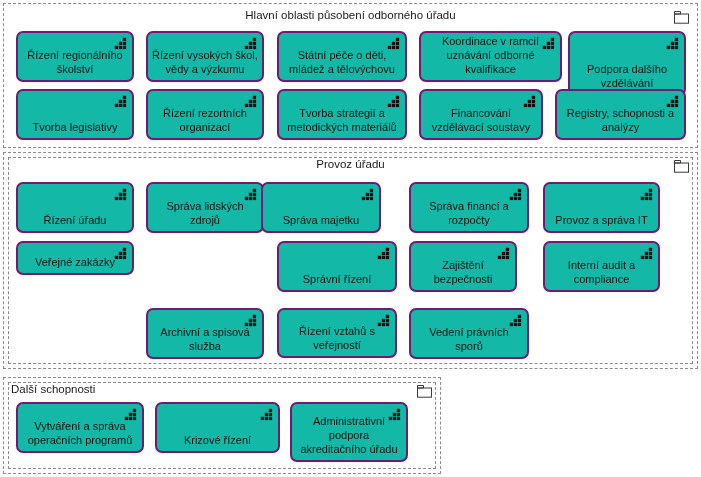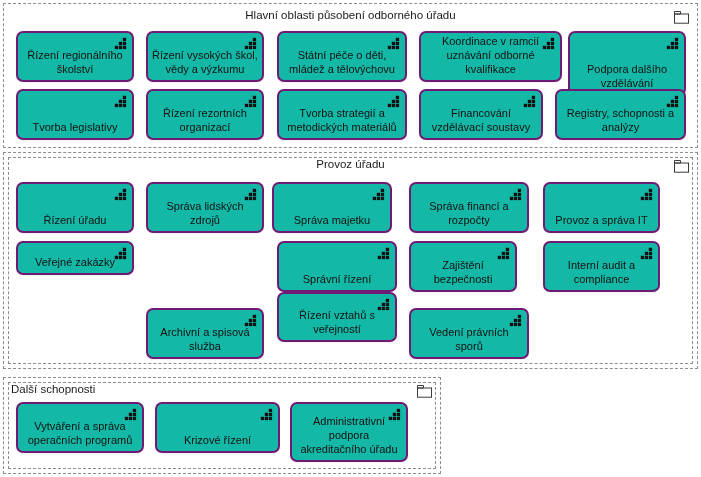--- a/index.html
+++ b/index.html
@@ -229,21 +229,21 @@
       <div class="cap-icon"><svg viewBox="0 0 14 14" width="14" height="14">
           <rect x="0.80" y="8.80" width="3.30" height="3.30" fill="#111111"></rect>
           <rect x="4.80" y="4.80" width="3.30" height="3.30" fill="#111111"></rect>
           <rect x="4.80" y="8.80" width="3.30" height="3.30" fill="#111111"></rect>
           <rect x="8.80" y="0.80" width="3.30" height="3.30" fill="#111111"></rect>
           <rect x="8.80" y="4.80" width="3.30" height="3.30" fill="#111111"></rect>
           <rect x="8.80" y="8.80" width="3.30" height="3.30" fill="#111111"></rect>
         </svg></div>
       <div class="cap-label">Správa lidských zdrojů</div>
     </div>
-    <div class="cap" style="left: 272px; top: 182px; width: 120px; height: 51px;">
+    <div class="cap" style="left: 261px; top: 182px; width: 120px; height: 51px;">
       <div class="cap-icon"><svg viewBox="0 0 14 14" width="14" height="14">
           <rect x="0.80" y="8.80" width="3.30" height="3.30" fill="#111111"></rect>
           <rect x="4.80" y="4.80" width="3.30" height="3.30" fill="#111111"></rect>
           <rect x="4.80" y="8.80" width="3.30" height="3.30" fill="#111111"></rect>
           <rect x="8.80" y="0.80" width="3.30" height="3.30" fill="#111111"></rect>
           <rect x="8.80" y="4.80" width="3.30" height="3.30" fill="#111111"></rect>
           <rect x="8.80" y="8.80" width="3.30" height="3.30" fill="#111111"></rect>
         </svg></div>
       <div class="cap-label">Správa majetku</div>
     </div>
@@ -317,21 +317,21 @@
       <div class="cap-icon"><svg viewBox="0 0 14 14" width="14" height="14">
           <rect x="0.80" y="8.80" width="3.30" height="3.30" fill="#111111"></rect>
           <rect x="4.80" y="4.80" width="3.30" height="3.30" fill="#111111"></rect>
           <rect x="4.80" y="8.80" width="3.30" height="3.30" fill="#111111"></rect>
           <rect x="8.80" y="0.80" width="3.30" height="3.30" fill="#111111"></rect>
           <rect x="8.80" y="4.80" width="3.30" height="3.30" fill="#111111"></rect>
           <rect x="8.80" y="8.80" width="3.30" height="3.30" fill="#111111"></rect>
         </svg></div>
       <div class="cap-label">Archivní a spisová služba</div>
     </div>
-    <div class="cap" style="left: 277px; top: 292px; width: 120px; height: 50px;">
+    <div class="cap" style="left: 277px; top: 308px; width: 120px; height: 50px;">
       <div class="cap-icon"><svg viewBox="0 0 14 14" width="14" height="14">
           <rect x="0.80" y="8.80" width="3.30" height="3.30" fill="#111111"></rect>
           <rect x="4.80" y="4.80" width="3.30" height="3.30" fill="#111111"></rect>
           <rect x="4.80" y="8.80" width="3.30" height="3.30" fill="#111111"></rect>
           <rect x="8.80" y="0.80" width="3.30" height="3.30" fill="#111111"></rect>
           <rect x="8.80" y="4.80" width="3.30" height="3.30" fill="#111111"></rect>
           <rect x="8.80" y="8.80" width="3.30" height="3.30" fill="#111111"></rect>
         </svg></div>
       <div class="cap-label">Řízení vztahů s veřejností</div>
     </div>

